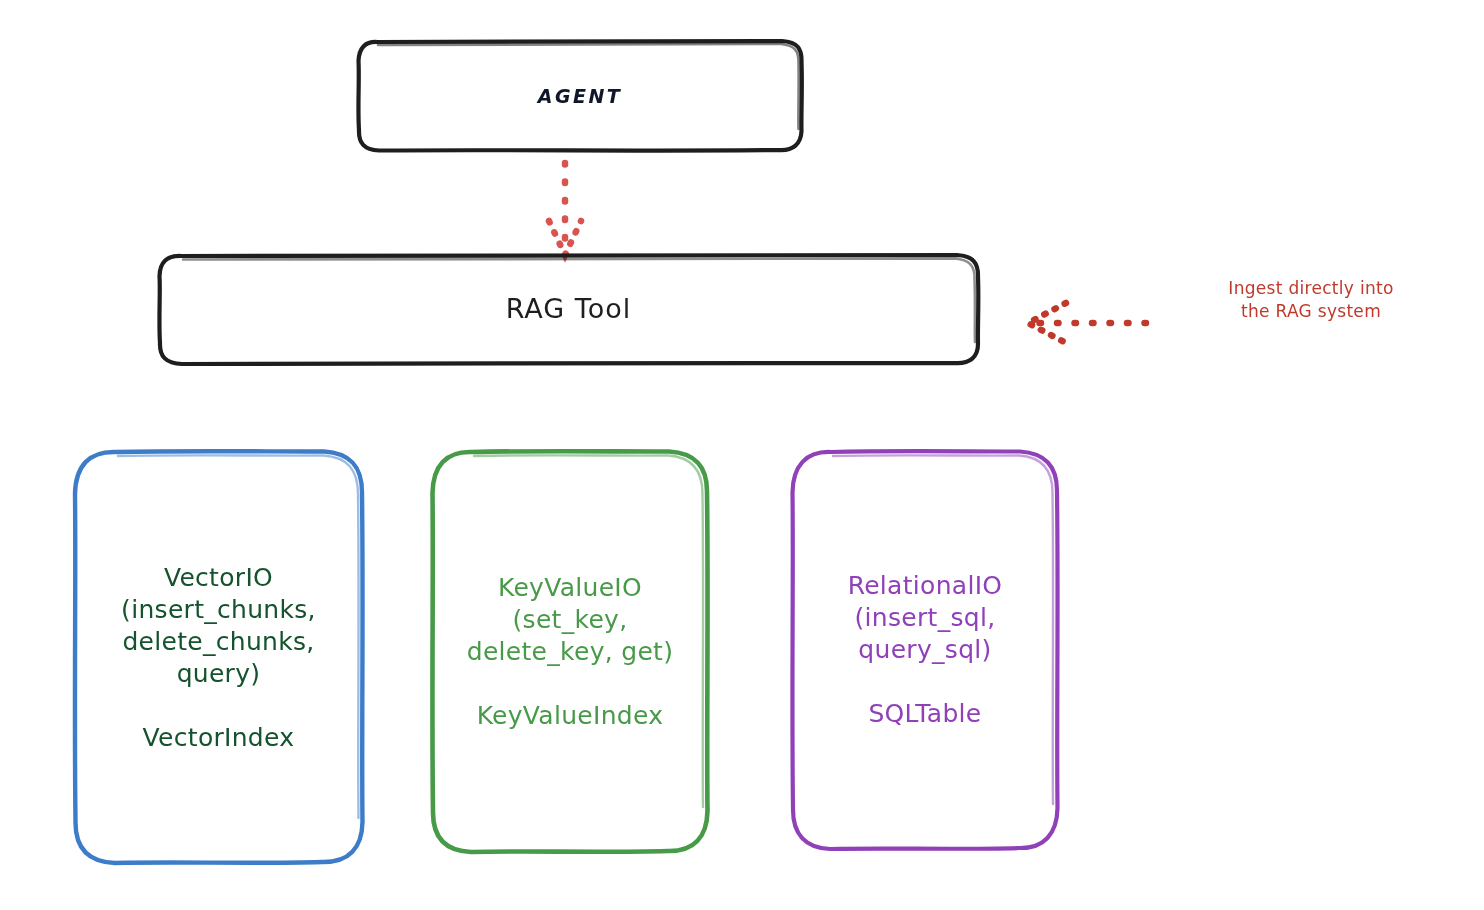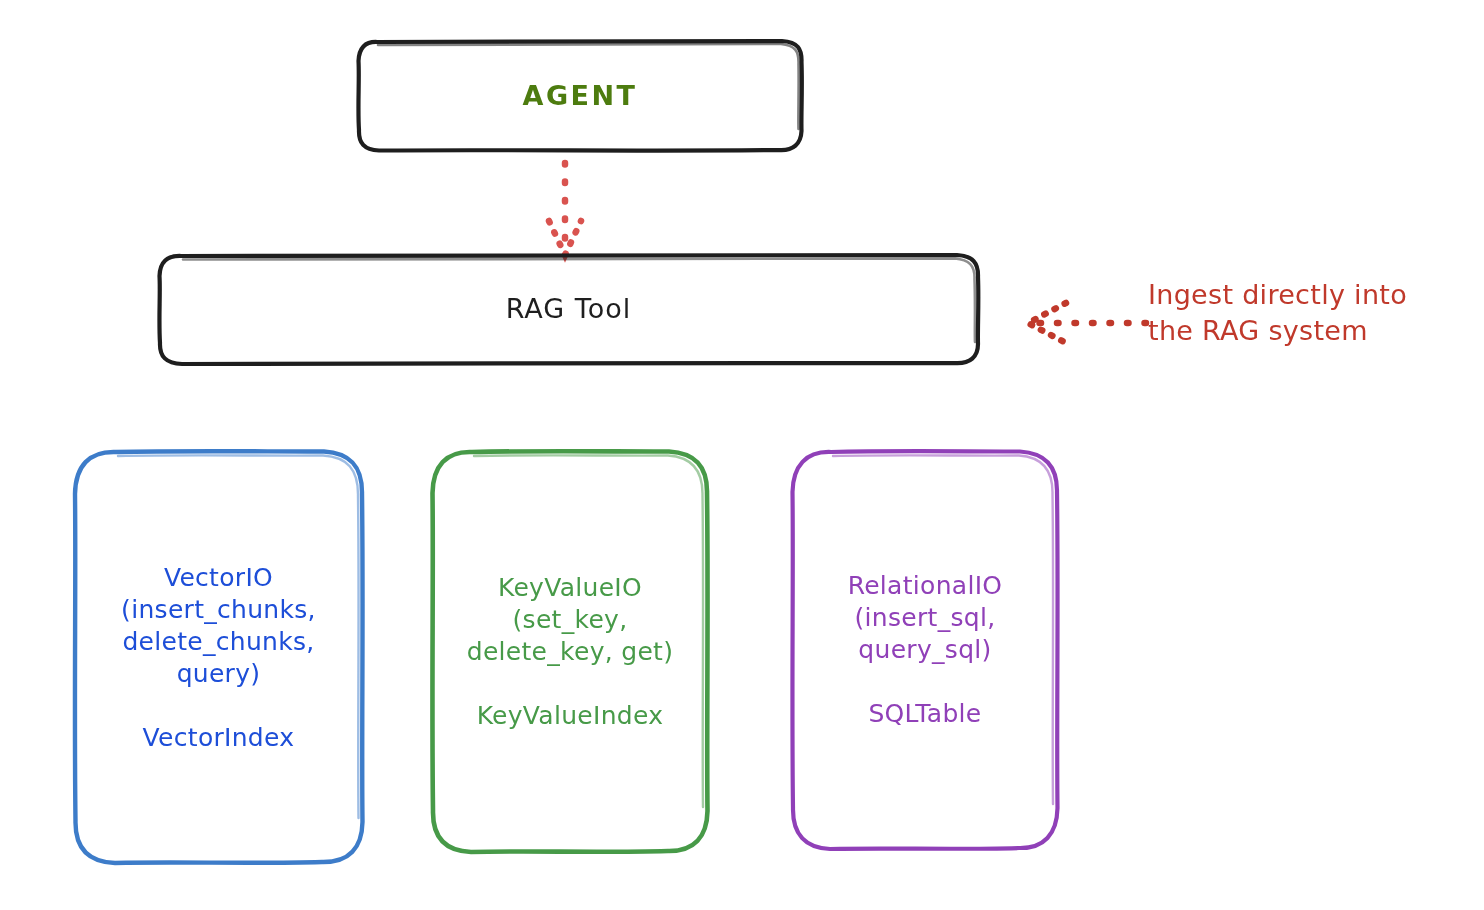--- a/index.html
+++ b/index.html
@@ -36,22 +36,23 @@
   }
 
   
   #agent-node {
     left: 355px;
     top: 38px;
     width: 450px;
     height: 116px;
   }
   #agent-node .node-label {
-    color: #4d7c0f;
-    font-size: 27px;
+    color: #0f172a;
+    font-size: 19px;
+    font-style: italic;
     font-weight: 600;
     letter-spacing: 2.5px;
     font-family: "DejaVu Sans", sans-serif;
   }
 
   
   #ragtool-node {
     left: 155px;
     top: 252px;
     width: 827px;
@@ -81,21 +82,21 @@
     left: 788px;
     top: 448px;
     width: 274px;
     height: 404px;
   }
   .store .node-label {
     font-size: 25px;
     font-weight: 500;
     letter-spacing: 0.3px;
   }
-  #vector-node .node-label  { color: #1d4ed8; }
+  #vector-node .node-label  { color: #14532d; }
   #keyvalue-node .node-label { color: #479a48; }
   #relational-node .node-label { color: #9040b8; }
 
   
   .frame {
     position: absolute;
     left: 0;
     top: 0;
     width: 100%;
     height: 100%;
@@ -130,25 +131,25 @@
     stroke-linecap: round;
   }
 
   
   #ingest-annotation {
     position: absolute;
     left: 1148px;
     top: 277px;
     width: 326px;
     color: #c0392b;
-    font-size: 27px;
+    font-size: 17px;
     font-weight: 500;
     line-height: 1.34;
     white-space: pre-line;
-    text-align: left;
+    text-align: center;
     letter-spacing: 0.3px;
   }
 </style>
 </head>
 <body>
 
 <div id="canvas">
 
   <div class="node" id="agent-node">
     <svg class="frame" viewBox="0 0 450 116" preserveAspectRatio="none">

